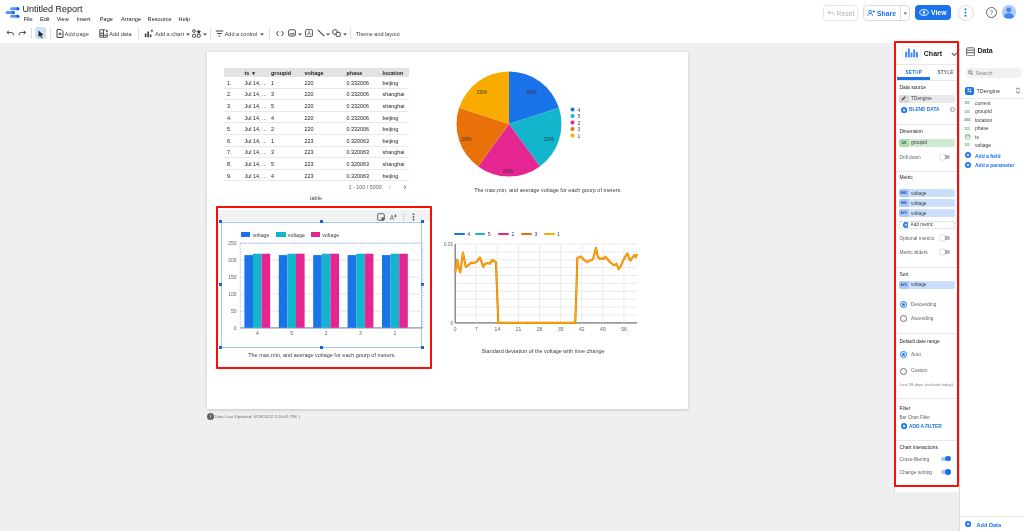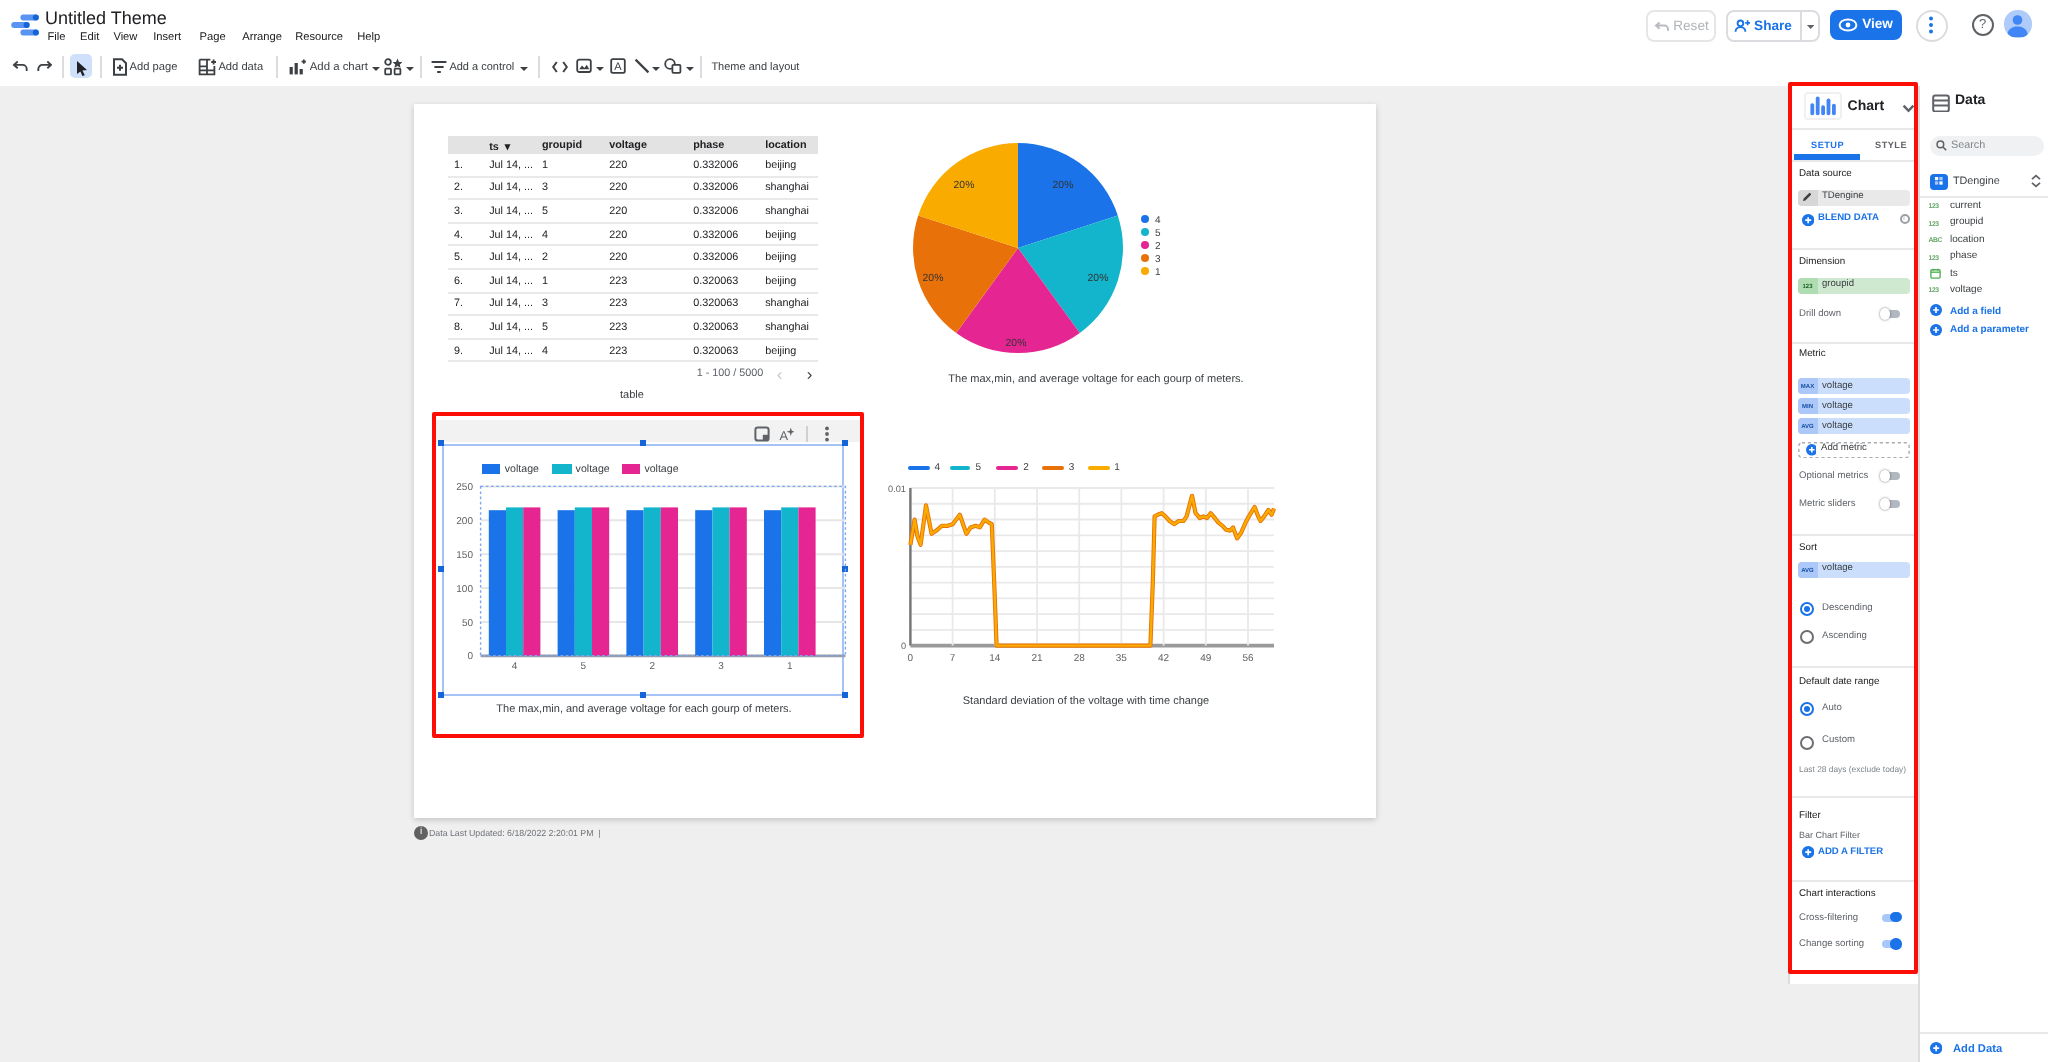--- a/index.html
+++ b/index.html
@@ -19,21 +19,21 @@
   <div id="topbar" class="abs" style="left:0;top:0;width:1024px;height:24px;background:#fff;"></div>
 
   <svg class="abs" style="left:4px;top:3px;" width="20" height="19" viewBox="0 0 20 19">
     <rect x="6.2" y="4.2" width="9.2" height="3.0" rx="1.5" fill="#5b93f2"></rect>
     <circle cx="13.9" cy="5.7" r="1.5" fill="#1565d8"></circle>
     <rect x="1.6" y="8.0" width="9.2" height="3.0" rx="1.5" fill="#5b93f2"></rect>
     <circle cx="9.3" cy="9.5" r="1.5" fill="#1565d8"></circle>
     <rect x="6.2" y="11.8" width="9.2" height="3.0" rx="1.5" fill="#5b93f2"></rect>
     <circle cx="13.9" cy="13.3" r="1.5" fill="#1565d8"></circle>
   </svg>
-  <div class="abs" style="left:22.5px;top:3.5px;font-size:9px;color:#202124;">Untitled Theme</div>
+  <div class="abs" style="left:22.5px;top:3.5px;font-size:9px;color:#202124;">Untitled Report</div>
   <div class="abs" style="left:23.7px;top:16px;font-size:5.6px;color:#202124;">File</div>
   <div class="abs" style="left:40px;top:16px;font-size:5.6px;color:#202124;">Edit</div>
   <div class="abs" style="left:56.7px;top:16px;font-size:5.6px;color:#202124;">View</div>
   <div class="abs" style="left:76.6px;top:16px;font-size:5.6px;color:#202124;">Insert</div>
   <div class="abs" style="left:99.8px;top:16px;font-size:5.6px;color:#202124;">Page</div>
   <div class="abs" style="left:121.1px;top:16px;font-size:5.6px;color:#202124;">Arrange</div>
   <div class="abs" style="left:147.6px;top:16px;font-size:5.6px;color:#202124;">Resource</div>
   <div class="abs" style="left:178.6px;top:16px;font-size:5.6px;color:#202124;">Help</div>
 
   <div class="abs" style="left:823px;top:5px;width:33px;height:14px;border:1px solid #e4e6e8;border-radius:4px;display:flex;align-items:center;justify-content:center;">

